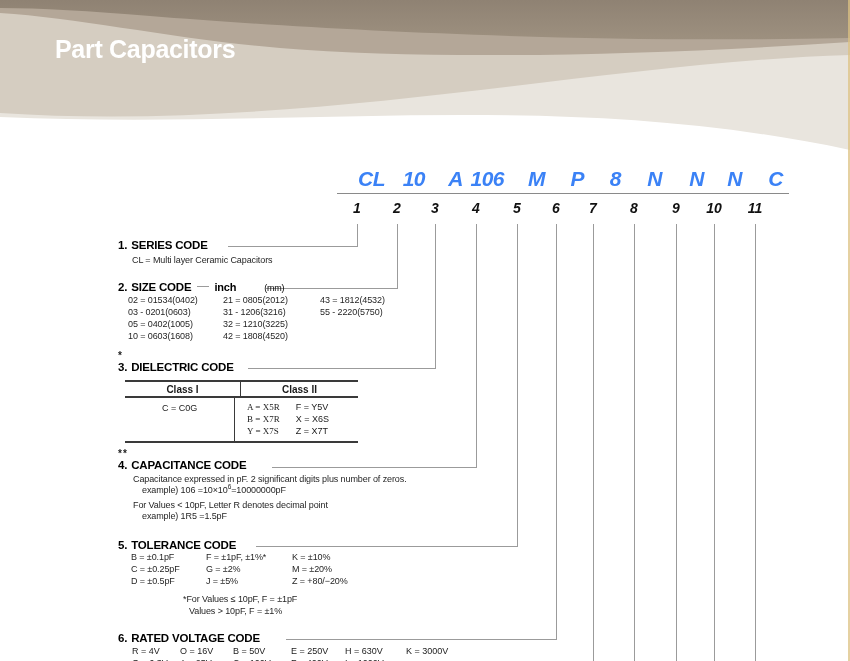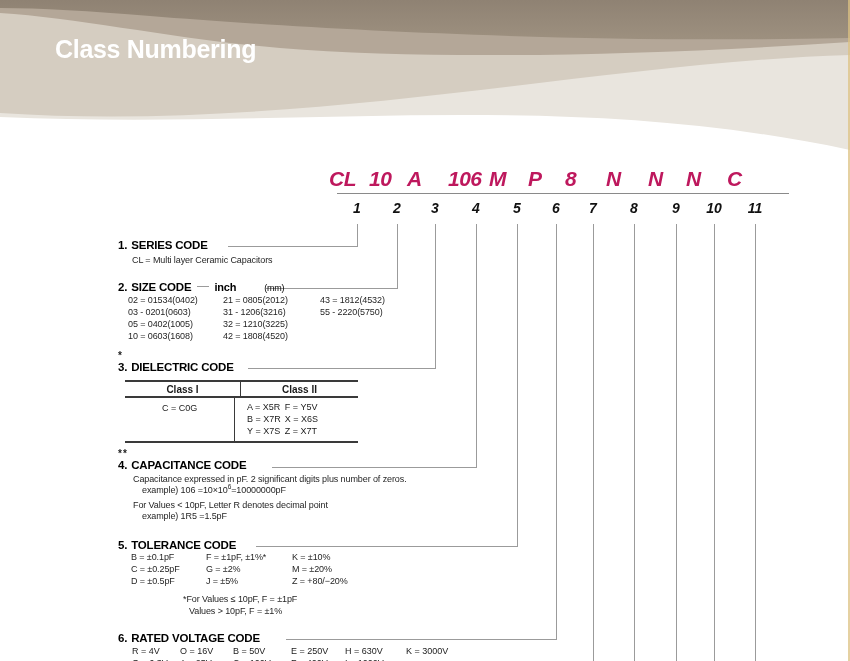--- a/index.html
+++ b/index.html
@@ -9,22 +9,22 @@
   }
   
   .hdr{position:absolute;left:0;top:0;width:850px;height:158px;}
   .hdr svg{display:block;}
   .title{
     position:absolute;left:55px;top:36px;color:#ffffff;font-weight:bold;
     font-size:25px;line-height:26px;letter-spacing:-0.3px;
   }
   .edge-gold{position:absolute;right:0;top:0;width:2px;height:661px;background:#dcc183;opacity:.75;}
   
-  .seg{position:absolute;width:56px;text-align:left;top:167px;
-       font-size:21px;font-weight:bold;font-style:italic;letter-spacing:-0.5px;color:#be185d;}
+  .seg{position:absolute;width:56px;text-align:right;top:167px;
+       font-size:21px;font-weight:bold;font-style:italic;letter-spacing:-0.5px;color:#3b82f6;}
   .digit{position:absolute;width:40px;text-align:center;top:200px;
        font-size:14px;font-weight:bold;font-style:italic;color:#111;}
   .pn-underline{position:absolute;left:337px;top:193px;width:452px;height:1px;background:#8a8a8a;}
   .vline{position:absolute;width:1px;background:#9b9b9b;top:224px;}
   .hline{position:absolute;height:1px;background:#9b9b9b;}
   
   .sec-head{position:absolute;left:118px;white-space:nowrap;font-weight:bold;
             font-size:11.5px;letter-spacing:-0.2px;color:#000;}
   .sec-head .num{margin-right:4px;}
   .mini-dash{display:inline-block;width:12px;height:1px;background:#9b9b9b;
@@ -39,21 +39,21 @@
   
   .dtable{position:absolute;left:125px;top:380px;width:233px;
           border-top:2px solid #3a3a3a;border-bottom:2px solid #3a3a3a;font-size:9px;}
   .dt-head{display:flex;border-bottom:2px solid #3a3a3a;}
   .dt-head>div{width:115px;text-align:center;font-weight:bold;font-size:10px;padding:2px 0 1px 0;}
   .dt-head>div:last-child{width:117px;border-left:1px solid #3a3a3a;text-align:center;}
   .dt-body{display:flex;}
   .dt-c1{width:115px;text-align:center;padding-top:5px;}
   .dt-c2{width:117px;border-left:1px solid #3a3a3a;display:flex;padding:3px 0 4px 12px;}
   .dt-sub{line-height:12px;}
-  .dt-sub:first-child{margin-right:4px;}
+  .dt-sub:first-child{margin-right:16px;font-family:Liberation Serif, serif;}
   
   .vrow{position:absolute;left:0;top:646px;width:698px;height:12px;}
   .vrow span{position:absolute;font-size:9px;white-space:nowrap;}
   .vrow2{position:absolute;left:0;top:658px;width:850px;height:3px;overflow:hidden;}
   .vrow2 span{position:absolute;font-size:9px;white-space:nowrap;top:0;}
 </style>
 </head>
 <body>
 
 <div class="page">
@@ -65,21 +65,21 @@
           <stop offset="0" stop-color="#8f8273"></stop>
           <stop offset="1" stop-color="#9d907f"></stop>
         </linearGradient>
       </defs>
       <path fill="#e9e5de" d="M0,0 H850 V150 C560,88 300,130 0,117 Z"></path>
       <path fill="#d5cdc1" d="M0,0 H850 V55 C600,62 300,133 0,113 Z"></path>
       <path fill="#b4a798" d="M0,0 H850 V42 C640,56 430,60 280,48 C180,40 80,18 0,13 Z"></path>
       <path fill="url(#gDark)" d="M0,0 H850 V38 C560,44 300,28 150,16 C90,11 40,8 0,8 Z"></path>
     </svg>
     <div class="title">
-      <div>Class Numbering</div>
+      <div>Part Capacitors</div>
     </div>
   </div>
   <div class="edge-gold"></div>
 
   <span class="seg" style="left:329px">CL</span>
   <span class="seg" style="left:369px">10</span>
   <span class="seg" style="left:407px">A</span>
   <span class="seg" style="left:448px">106</span>
   <span class="seg" style="left:489px">M</span>
   <span class="seg" style="left:528px">P</span>

